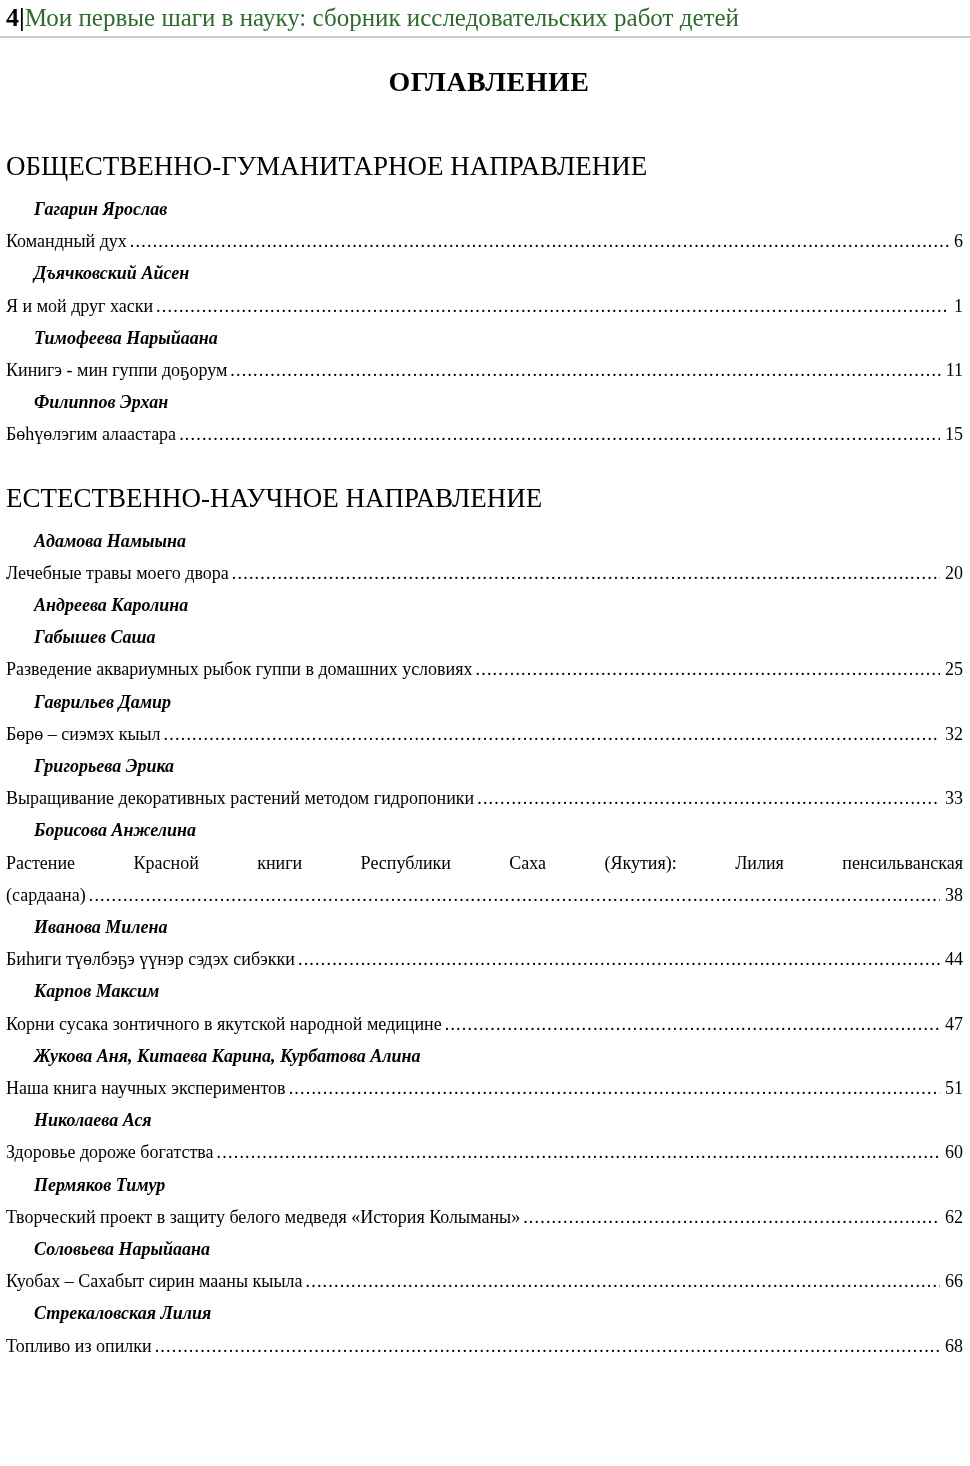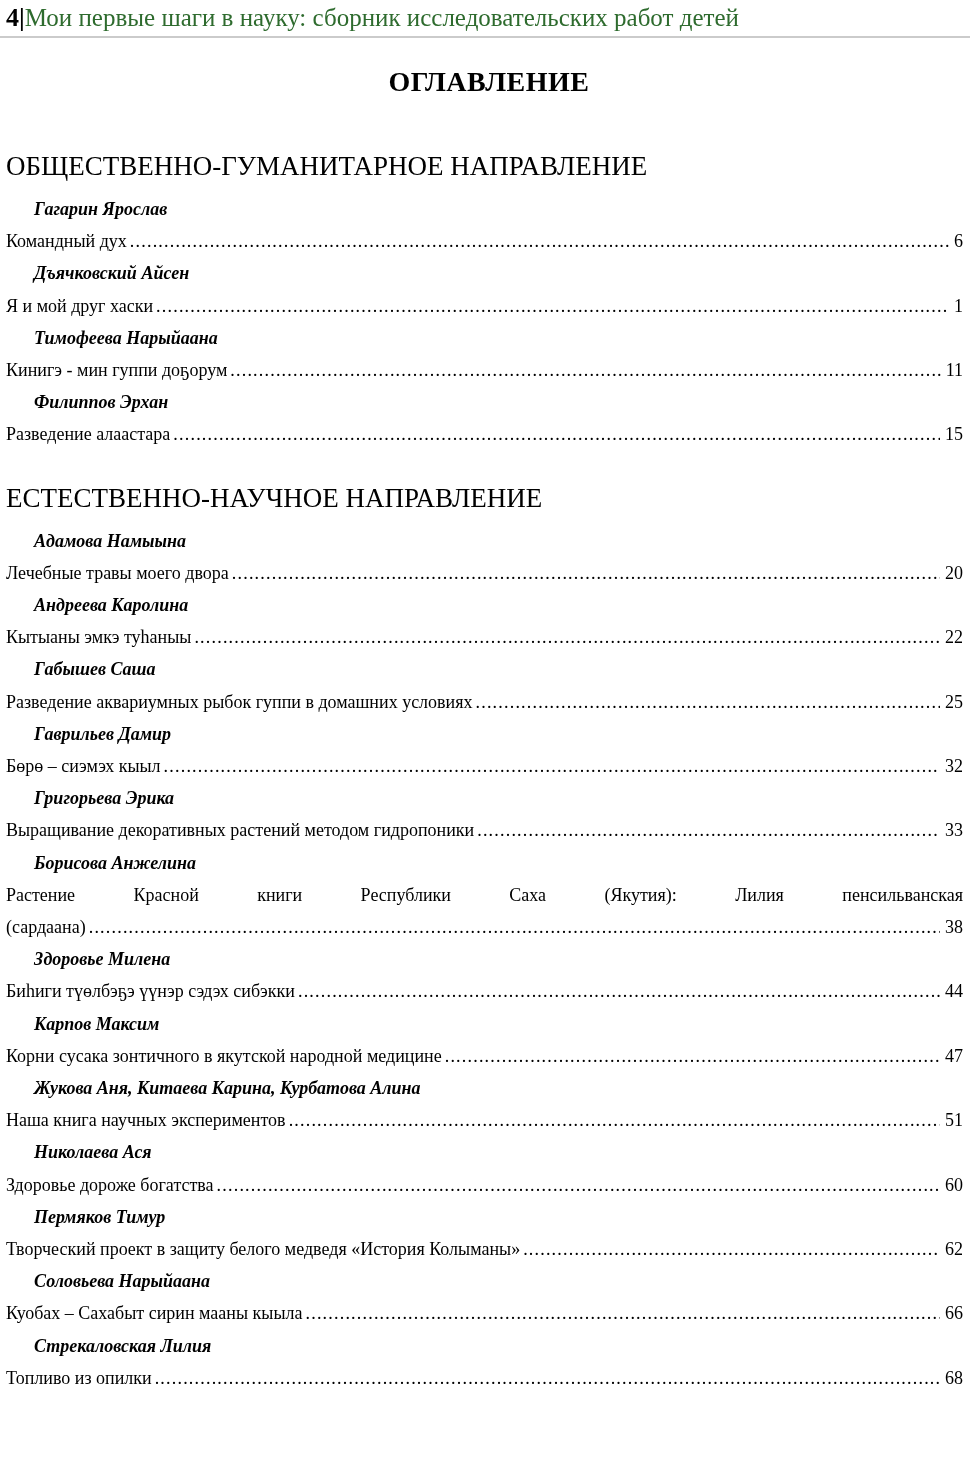--- a/index.html
+++ b/index.html
@@ -150,21 +150,21 @@
       <span class="title">Кинигэ - мин гуппи доҕорум</span>
       <span class="dots"></span>
       <span class="pageno">11</span>
     </div>
   </div>
 
   <div class="toc-entry">
     <div class="author">Филиппов Эрхан</div>
 
     <div class="title-line">
-      <span class="title">Разведение алаастара</span>
+      <span class="title">Бөһүөлэгим алаастара</span>
       <span class="dots"></span>
       <span class="pageno">15</span>
     </div>
   </div>
 </div>
   </section>
 
   <section class="toc-section next">
     <h2 class="section-title">ЕСТЕСТВЕННО-НАУЧНОЕ НАПРАВЛЕНИЕ</h2>
     <div class="entries">
@@ -174,25 +174,20 @@
     <div class="title-line">
       <span class="title">Лечебные травы моего двора</span>
       <span class="dots"></span>
       <span class="pageno">20</span>
     </div>
   </div>
 
   <div class="toc-entry">
     <div class="author">Андреева Каролина</div>
 
-    <div class="title-line">
-      <span class="title">Кытыаны эмкэ туһаныы</span>
-      <span class="dots"></span>
-      <span class="pageno">22</span>
-    </div>
   </div>
 
   <div class="toc-entry">
     <div class="author">Габышев Саша</div>
 
     <div class="title-line">
       <span class="title">Разведение аквариумных рыбок гуппи в домашних условиях</span>
       <span class="dots"></span>
       <span class="pageno">25</span>
     </div>
@@ -222,21 +217,21 @@
     <div class="author">Борисова Анжелина</div>
     <div class="wrap-line">Растение Красной книги Республики Саха (Якутия): Лилия пенсильванская</div>
     <div class="title-line">
       <span class="title">(сардаана)</span>
       <span class="dots"></span>
       <span class="pageno">38</span>
     </div>
   </div>
 
   <div class="toc-entry">
-    <div class="author">Здоровье Милена</div>
+    <div class="author">Иванова Милена</div>
 
     <div class="title-line">
       <span class="title">Биһиги түөлбэҕэ үүнэр сэдэх сибэкки</span>
       <span class="dots"></span>
       <span class="pageno">44</span>
     </div>
   </div>
 
   <div class="toc-entry">
     <div class="author">Карпов Максим</div>

